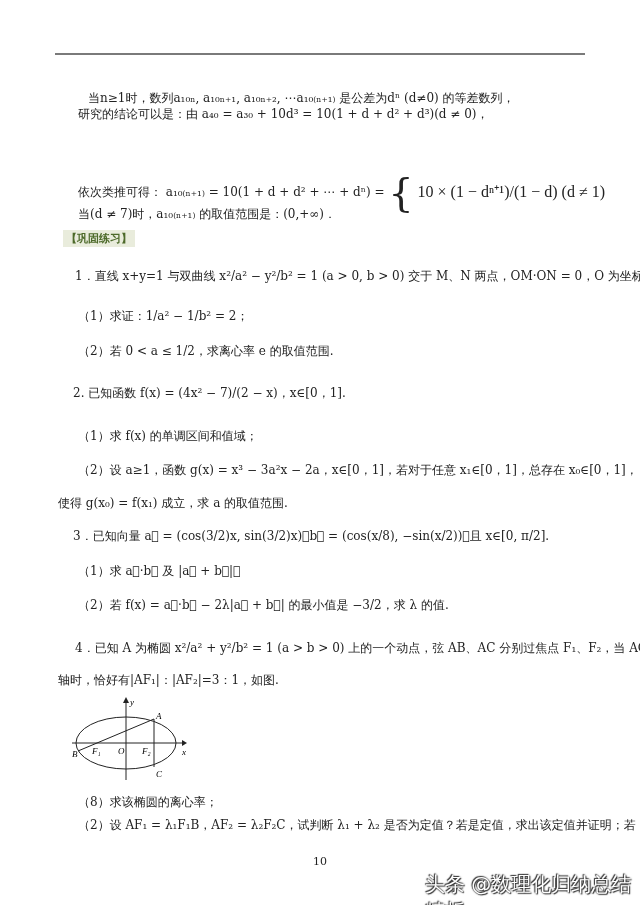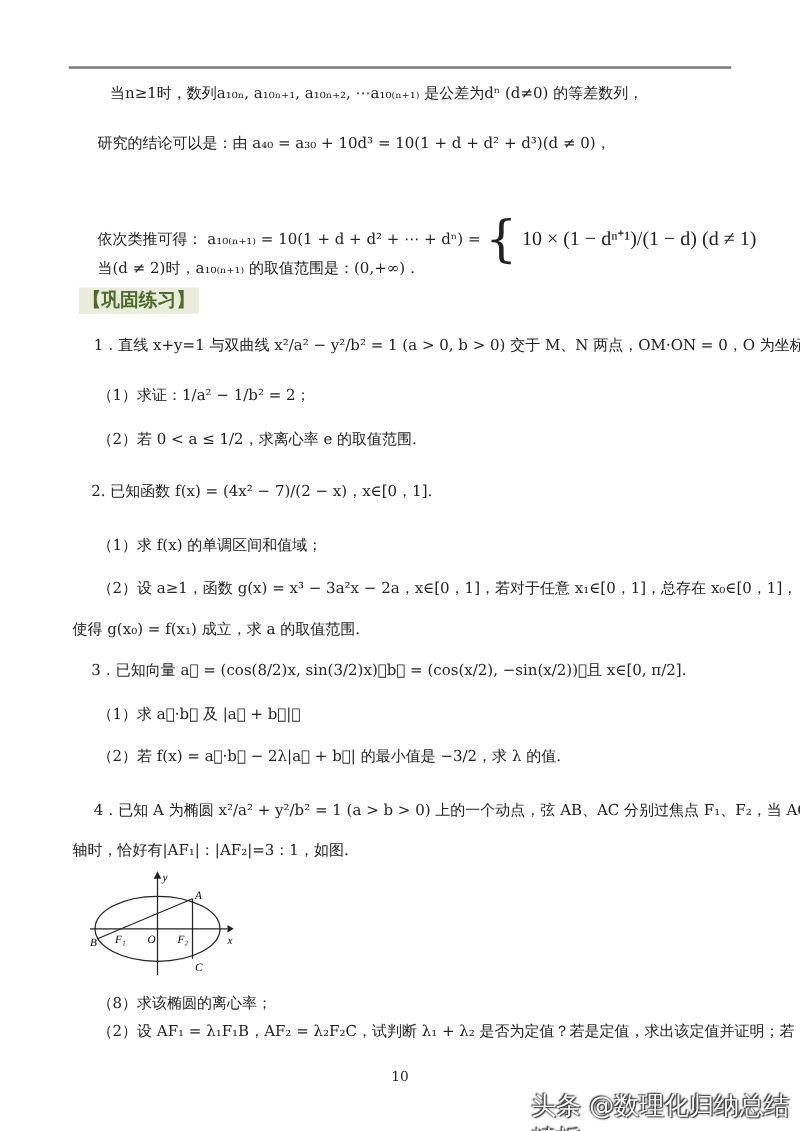--- a/index.html
+++ b/index.html
@@ -1,59 +1,59 @@
 <!DOCTYPE html>
 <html><head>
 <meta charset="utf-8">
 <style>
   html, body { margin:0; padding:0; background:#ffffff; }
   body { width:640px; height:905px; position:relative; overflow:hidden;
          font-family:"DejaVu Serif","Liberation Serif",serif; color:#222; font-size:12px; }
   .rule { position:absolute; left:55px; top:53px; width:530px; height:2px; background:#7a7a7a; }
   .line { position:absolute; white-space:nowrap; font-size:12px; line-height:16px; }
-  .section { position:absolute; left:63px; top:230px; background:#e9ecdc; color:#4d6a2a; font-weight:bold; font-size:15px; padding:1px 3px; font-family:"DejaVu Sans","Liberation Sans",sans-serif; }
+  .section { position:absolute; left:63px; top:230px; background:#e9ecdc; color:#4d6a2a; font-weight:bold; font-size:11px; padding:1px 3px; font-family:"DejaVu Sans","Liberation Sans",sans-serif; }
   .pageno { position:absolute; left:313px; top:855px; font-size:11px; }
   .watermark { position:absolute; left:425px; top:871px; font-size:20px; color:#fff;
      font-family:"DejaVu Sans","Liberation Sans",sans-serif;
      text-shadow: 0 0 2px #333, 1px 1px 1px #333, -1px -1px 1px #333; }
   .brace { display:inline-block; vertical-align:middle; font-size:40px; line-height:40px; font-family:"DejaVu Serif",serif; }
   .cases { display:inline-block; vertical-align:middle; font-family:Liberation Serif, serif; font-size:16px; line-height:18px; }
   svg text { font-family:"Liberation Serif",serif; font-style:italic; font-size:9px; }
 </style>
 </head>
 <body>
 
 <div class="rule"></div>
 
-<div class="line" style="left:88px;top:66px;text-align:center;">当n≥1时，数列a₁₀ₙ, a₁₀ₙ₊₁, a₁₀ₙ₊₂, ⋯a₁₀₍ₙ₊₁₎ 是公差为dⁿ (d≠0) 的等差数列，</div>
+<div class="line" style="left:88px;top:90px;text-align:center;">当n≥1时，数列a₁₀ₙ, a₁₀ₙ₊₁, a₁₀ₙ₊₂, ⋯a₁₀₍ₙ₊₁₎ 是公差为dⁿ (d≠0) 的等差数列，</div>
 <div class="line" style="left:78px;top:106px;">研究的结论可以是：由 a₄₀ = a₃₀ + 10d³ = 10(1 + d + d² + d³)(d ≠ 0)，</div>
 
 <div class="line" style="left:78px;top:142px;margin-top:30px;">
   <span>依次类推可得：</span>
   <span>a₁₀₍ₙ₊₁₎ = 10(1 + d + d² + ⋯ + dⁿ) =</span>
   <span class="brace">{</span>
   <span class="cases">
     <span style="display:block">10 × (1 − dⁿ⁺¹)/(1 − d) (d ≠ 1)</span>
   </span>
 </div>
 
-<div class="line" style="left:78px;top:206px;">当(d ≠ 2)时，a₁₀₍ₙ₊₁₎ 的取值范围是：(0,+∞)．</div>
+<div class="line" style="left:78px;top:206px;">当(d ≠ 7)时，a₁₀₍ₙ₊₁₎ 的取值范围是：(0,+∞)．</div>
 
 <div class="section">【巩固练习】</div>
 
 <div class="line" style="left:75px;top:268px;">1．直线 x+y=1 与双曲线 x²/a² − y²/b² = 1 (a &gt; 0, b &gt; 0) 交于 M、N 两点，OM·ON = 0，O 为坐标原点，</div>
 <div class="line" style="left:78px;top:308px;">（1）求证：1/a² − 1/b² = 2；</div>
 <div class="line" style="left:78px;top:343px;">（2）若 0 &lt; a ≤ 1/2，求离心率 e 的取值范围.</div>
 
 <div class="line" style="left:73px;top:385px;">2. 已知函数 f(x) = (4x² − 7)/(2 − x)，x∈[0，1].</div>
 <div class="line" style="left:78px;top:428px;">（1）求 f(x) 的单调区间和值域；</div>
 <div class="line" style="left:78px;top:462px;">（2）设 a≥1，函数 g(x) = x³ − 3a²x − 2a，x∈[0，1]，若对于任意 x₁∈[0，1]，总存在 x₀∈[0，1]，</div>
 <div class="line" style="left:58px;top:495px;">使得 g(x₀) = f(x₁) 成立，求 a 的取值范围.</div>
 
-<div class="line" style="left:73px;top:528px;">3．已知向量 a⃗ = (cos(8/2)x, sin(3/2)x)，b⃗ = (cos(x/2), −sin(x/2))，且 x∈[0, π/2].</div>
+<div class="line" style="left:73px;top:528px;">3．已知向量 a⃗ = (cos(3/2)x, sin(3/2)x)，b⃗ = (cos(x/8), −sin(x/2))，且 x∈[0, π/2].</div>
 <div class="line" style="left:78px;top:563px;">（1）求 a⃗·b⃗ 及 |a⃗ + b⃗|；</div>
 <div class="line" style="left:78px;top:597px;">（2）若 f(x) = a⃗·b⃗ − 2λ|a⃗ + b⃗| 的最小值是 −3/2，求 λ 的值.</div>
 
 <div class="line" style="left:75px;top:640px;">4．已知 A 为椭圆 x²/a² + y²/b² = 1 (a &gt; b &gt; 0) 上的一个动点，弦 AB、AC 分别过焦点 F₁、F₂，当 AC 垂直于 x</div>
 <div class="line" style="left:58px;top:672px;">轴时，恰好有|AF₁|：|AF₂|=3：1，如图.</div>
 
 <svg style="position:absolute;left:70px;top:695px;" width="120" height="90" viewBox="0 0 120 90">
   <ellipse cx="56" cy="48" rx="50" ry="26" fill="none" stroke="#222" stroke-width="1"></ellipse>
   <line x1="2" y1="48" x2="112" y2="48" stroke="#222" stroke-width="1"></line>
   <polygon points="112,45 117,48 112,51" fill="#222"></polygon>

